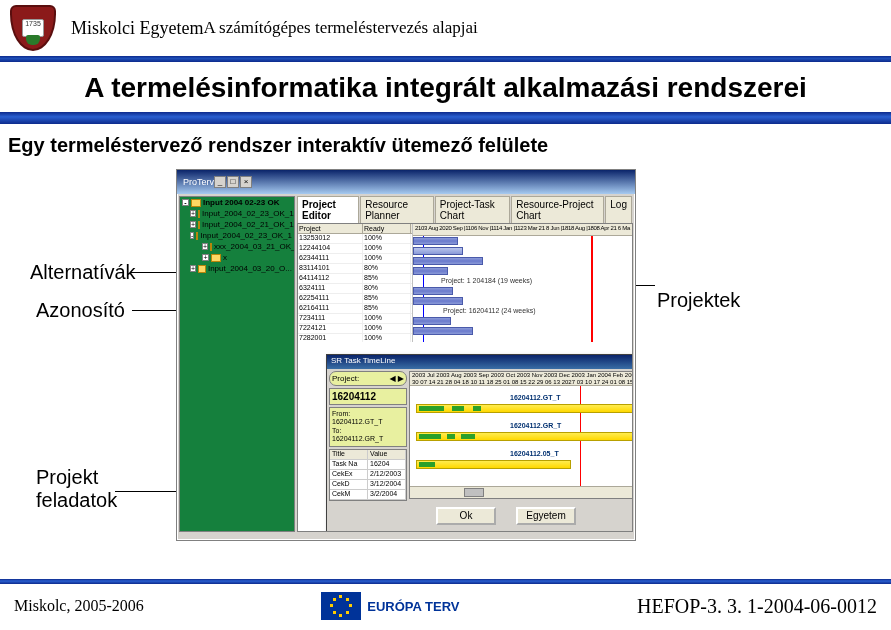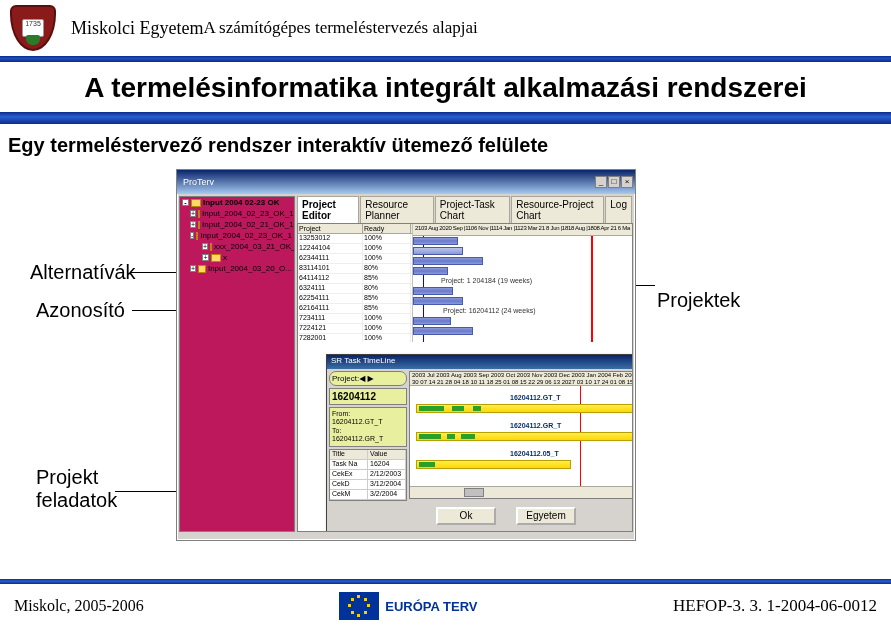--- a/index.html
+++ b/index.html
@@ -15,28 +15,28 @@
   .blue-bar-2 { height: 12px; background: linear-gradient(#0d2a8c, #2a5fd0 40%, #0d2a8c); }
   .subtitle { font-size: 20px; font-weight: bold; padding: 10px 8px 4px; font-family: Arial, sans-serif; }
 
   .content { position: relative; height: 400px; }
 
   .screenshot {
     position: absolute; left: 176px; top: 8px; width: 460px; height: 372px;
     background: #d6d3ce; border: 1px solid #808080; box-shadow: 0 0 0 1px #fff inset;
     font-family: Tahoma, sans-serif; font-size: 8px; color: #000;
   }
-  .win-titlebar { height: 16px; background: linear-gradient(#0a246a, #a6caf0); display:flex; align-items:center; justify-content:space-between; padding:12px 2px; }
+  .win-titlebar { height: 16px; background: linear-gradient(#0a246a, #a6caf0); display:flex; align-items:center; padding:12px 2px; }
   .win-titlebar .ttl { color:#fff; font-size:9px; padding-left:4px; }
   .win-btns { display:flex; gap:1px; }
   .win-btn { width:12px; height:12px; background:#d6d3ce; border:1px solid #808080; font-size:8px; line-height:10px; text-align:center; }
   .win-menu { height:14px; font-size:9px; padding:1px 4px; color:#333; background:#ece9d8; border-bottom:1px solid #aca899; }
   .win-body { display:flex; height: calc(100% - 30px); }
 
-  .left-panel { width: 122px; background:#be185d; border:1px solid #808080; margin:2px; font-size:8px; overflow:hidden; }
+  .left-panel { width: 122px; background:#15803d; border:1px solid #808080; margin:2px; font-size:8px; overflow:hidden; }
   .tree-node { display:flex; align-items:center; gap:2px; padding:1px 2px; white-space:nowrap; }
   .tree-node.root { font-weight:bold; }
   .tree-node .box { width:7px; height:7px; border:1px solid #808080; text-align:center; line-height:6px; font-size:7px; background:#fff; }
   .tree-node .ficon { width:10px; height:8px; background:#fdd864; border:1px solid #b8860b; }
 
   .right-panel { flex:1; display:flex; flex-direction:column; margin:2px 2px 2px 0; }
   .tabs { display:flex; font-size:10px; }
   .tab { padding:2px 4px; background:#ece9d8; border:1px solid #aca899; border-bottom:none; margin-right:1px; }
   .tab.active { background:#fff; font-weight:bold; }
   .pe-body { flex:1; background:#fff; border:1px solid #808080; position:relative; overflow:hidden; }
@@ -58,21 +58,21 @@
 
   .overlay-win {
     position:absolute; left:28px; top:130px; width:360px; height:210px;
     background:#d6d3ce; border:1px solid #404040; box-shadow: 2px 2px 4px rgba(0,0,0,0.3);
   }
   .ov-title { height:14px; background:linear-gradient(#0a246a,#3a6ea5); color:#fff; font-size:8px; padding:1px 4px; }
   .ov-body { padding:2px; display:flex; flex-direction:column; height:calc(100% - 14px); }
   .ov-top { display:flex; gap:2px; height:128px; }
   .ov-left { width:78px; display:flex; flex-direction:column; gap:2px; }
   .ov-box { background:#e8f0a0; border:1px solid #808080; padding:2px; font-size:8px; }
-  .ov-box.hdr { display:flex; justify-content:flex-start; align-items:center;border-radius:7px; }
+  .ov-box.hdr { display:flex; justify-content:space-between; align-items:center;border-radius:7px; }
   .ov-box.big { height:48px; font-size:7px; line-height:1.2; }
   .ov-grid { background:#fff; border:1px solid #808080; flex:1; display:flex; flex-direction:column; font-size:7px; }
   .ov-grid .gr { display:flex; border-bottom:1px solid #ccc; height:10px; }
   .ov-grid .gr .gc { border-right:1px solid #ccc; padding:0 2px; overflow:hidden; }
   .gc1{width:38px;} .gc2{width:38px;}
 
   .ov-right { flex:1; background:#fff; border:1px solid #808080; position:relative; }
   .ov-right-hdr { height:14px; background:#ece9d8; border-bottom:1px solid #aca899; font-size:6px; padding:0 2px; line-height:7px; white-space:nowrap; overflow:hidden; }
   .taskbar { position:absolute; height:9px; background:linear-gradient(#ffec4f,#ffd800); border:1px solid #b8a000; }
   .taskbar .seg { position:absolute; top:1px; bottom:1px; background:#2aa02a; }
@@ -91,21 +91,21 @@
   .footer { position:absolute; bottom:0; left:0; right:0; }
   .blue-bar-3 { height:5px; background: linear-gradient(#0d2a8c, #2a5fd0 40%, #0d2a8c); }
   .footer-row { display:flex; align-items:center; justify-content:space-between; padding:8px 14px 10px; }
   .footer-left { font-size:16px; font-family:"Times New Roman",serif; }
   .et-logo { display:flex; align-items:center; gap:6px; }
   .et-flag { width:40px; height:28px; background:#003399; position:relative; display:flex; align-items:center; justify-content:center; }
   .et-flag .stars { width:22px; height:22px; border-radius:50%; position:relative; }
   .et-flag .star { position:absolute; width:3px; height:3px; background:#ffcc00; }
   .et-text { display:flex; flex-direction:column; font-size:10px; color:#003399; font-weight:bold; line-height:1; }
   .et-text .t1 { font-size:13px; }
-  .footer-right { font-size:17px; font-family:"Times New Roman",serif;text-align:right; }
+  .footer-right { font-size:20px; font-family:"Times New Roman",serif;text-align:right; }
 
   .shield {
     width: 46px; height: 46px;
     background: #8b1a1a;
     border-radius: 6px 6px 50% 50% / 6px 6px 80% 80%;
     border: 2px solid #5a0e0e;
     position: relative;
     display:flex; align-items:center; justify-content:center;
   }
   .shield .inner { width:22px; height:18px; background:#fff; border-radius:2px; font-size:7px; text-align:center; line-height:8px; color:#333; border:1px solid #999; }

